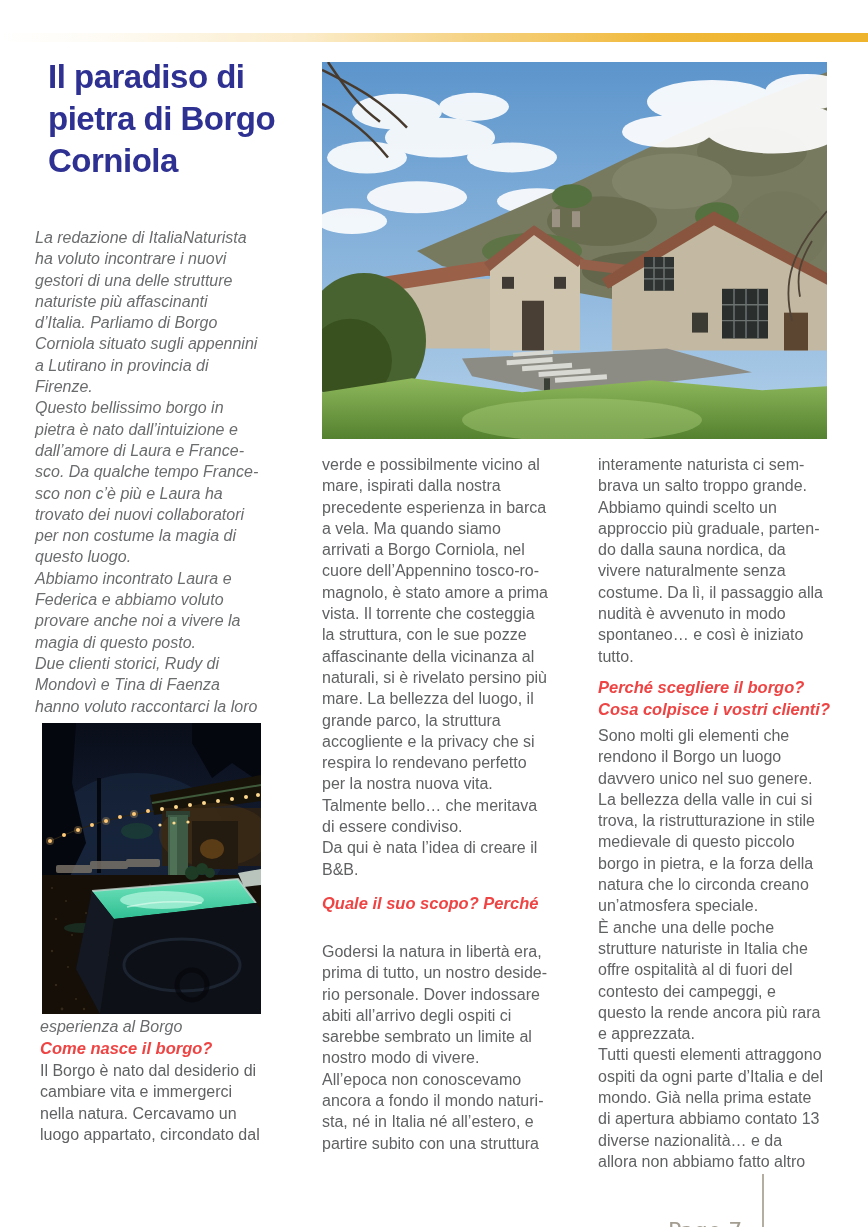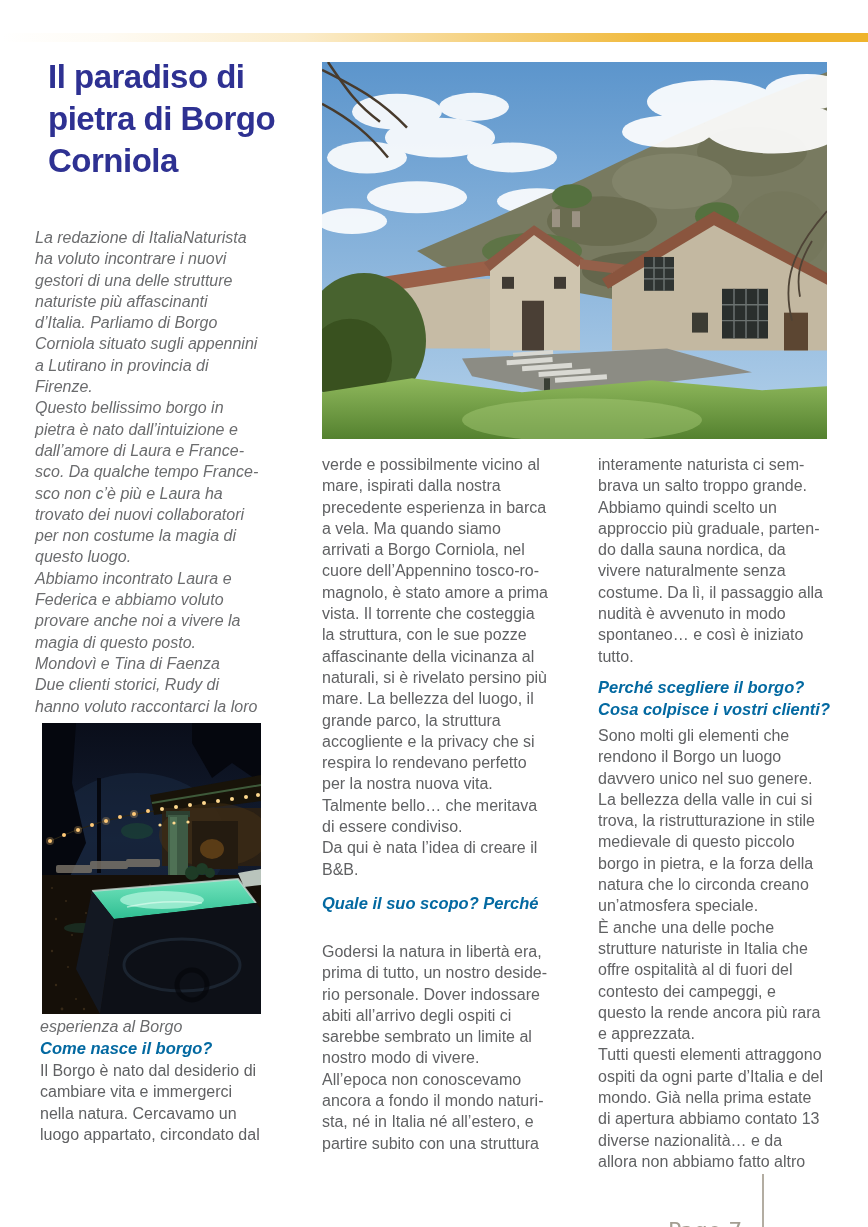--- a/index.html
+++ b/index.html
@@ -16,21 +16,21 @@
   }
   .title {
     position:absolute; left:40px; top:48px; width:290px; margin:8px;
     font-family:Liberation Sans, sans-serif; font-weight:bold;
     font-size:33px; line-height:42px; color:#2E3192; letter-spacing:-0.5px;
   }
   .textblock { position:absolute; font-size:16px; line-height:21.3px; color:#606163; }
   .italic { font-style:italic; color:#6B6C6E; }
   .heading {
     position:absolute; font-size:16.5px; line-height:21.5px;
-    font-weight:bold; font-style:italic; color:#0369a1;
+    font-weight:bold; font-style:italic; color:#ef4444;
   }
   .tline { white-space:nowrap; }
   .photo { position:absolute; overflow:hidden; }
   .photo svg { display:block; width:100%; height:100%; }
   .footer-label {
     position:absolute; left:668px; top:1170px;
     font-family:"DejaVu Sans", sans-serif; font-size:22px; color:#A49E92;margin-top:48px;
   }
   .footer-divider {
     position:absolute; left:762px; top:1174px; width:2px; height:53px;
@@ -163,22 +163,22 @@
       <div class="tline">dall’amore di Laura e France-</div>
       <div class="tline">sco. Da qualche tempo France-</div>
       <div class="tline">sco non c’è più e Laura ha</div>
       <div class="tline">trovato dei nuovi collaboratori</div>
       <div class="tline">per non costume la magia di</div>
       <div class="tline">questo luogo.</div>
       <div class="tline">Abbiamo incontrato Laura e</div>
       <div class="tline">Federica e abbiamo voluto</div>
       <div class="tline">provare anche noi a vivere la</div>
       <div class="tline">magia di questo posto.</div>
+      <div class="tline">Due clienti storici, Rudy di</div>
       <div class="tline">Mondovì e Tina di Faenza</div>
-      <div class="tline">Due clienti storici, Rudy di</div>
       <div class="tline">hanno voluto raccontarci la loro</div>
     </div>
 
   <figure class="photo" style="left:42px; top:723px; width:219px; height:291px; margin:0;">
     <svg viewBox="0 0 219 291" preserveAspectRatio="none">
       <defs>
         <linearGradient id="night" x1="0" y1="0" x2="0" y2="1">
           <stop offset="0" stop-color="#0A0E1A"></stop>
             <stop offset="0.4" stop-color="#121C30"></stop>
           <stop offset="1" stop-color="#0A0D16"></stop>

